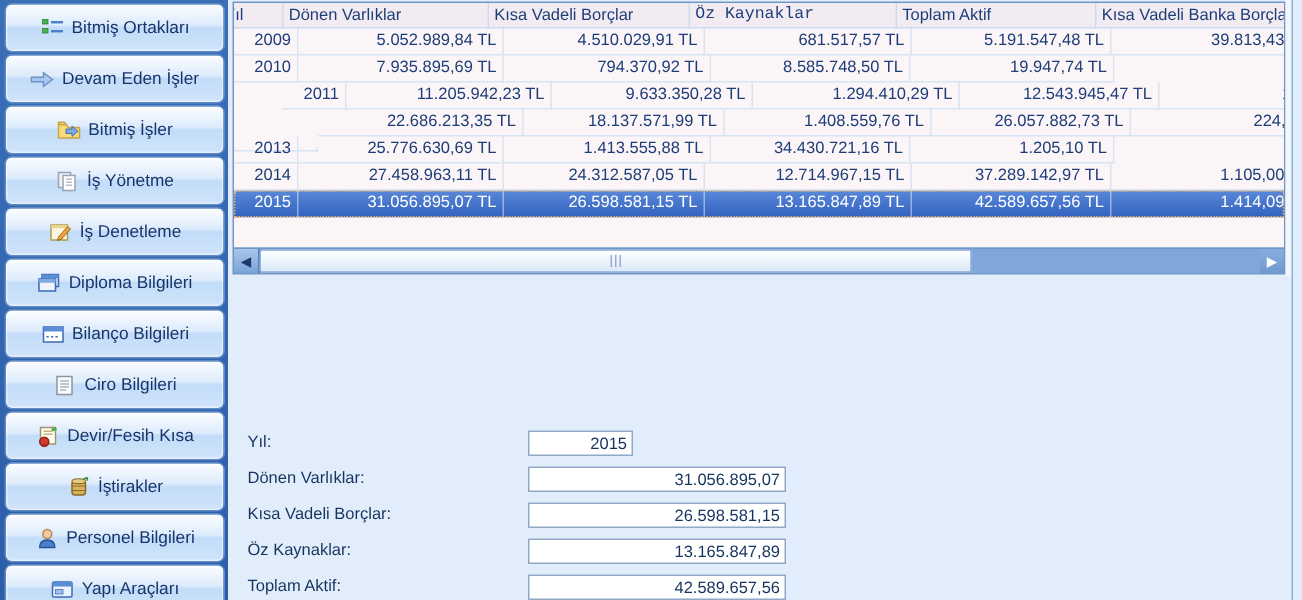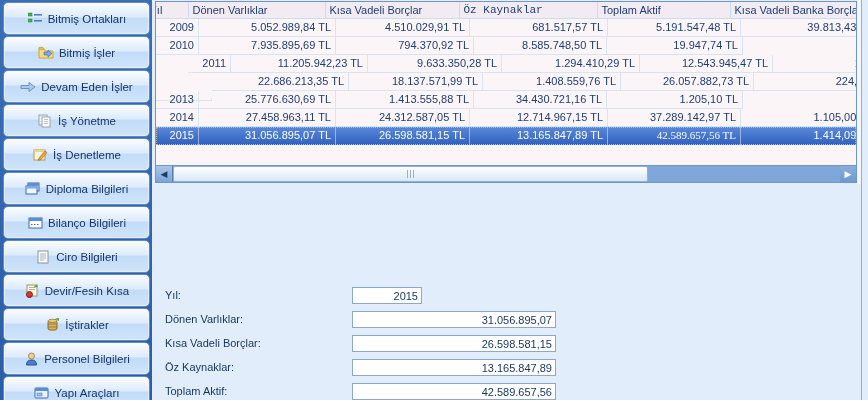--- a/index.html
+++ b/index.html
@@ -75,21 +75,21 @@
   }
 
   
   .grid-gap { position:absolute; left:857px; top:0; width:4px; height:184px; background:#f2f7fd; }
   .panel-border { position:absolute; left:861px; top:0; width:1px; height:400px; background:#8fb0d8; }
 
   
   .form-row { position:absolute; left:165px; height:17px; }
   .form-label { position:absolute; left:0; top:2px; color:#16345f; white-space:nowrap; }
   .form-input {
-    position:absolute; left:187px; top:0; height:17px; width:204px;
+    position:absolute; left:187px; top:0; height:17px; width:172px;
     border:1px solid #90a8c8; background:#ffffff; color:#16345f;
     font-family:"Liberation Sans", sans-serif; font-size:11px;
     text-align:right; padding:0 3px;
   }
   .form-input.short { width:70px; }
 </style>
 </head>
 <body>
 
 <div class="app">
@@ -101,35 +101,35 @@
             <rect x="0" y="1" width="4" height="3" fill="#4caf50" stroke="#2e7d32" stroke-width=".5"></rect>
             <rect x="6" y="2" width="8" height="1.6" fill="#4a7fd0"></rect>
             <rect x="0" y="7" width="4" height="3" fill="#4caf50" stroke="#2e7d32" stroke-width=".5"></rect>
             <rect x="6" y="8" width="8" height="1.6" fill="#4a7fd0"></rect>
           </svg>
         </span>
         <span>Bitmiş Ortakları</span>
       </div>
       <div class="nav-btn">
         <span class="ico">
+          <svg width="16" height="12">
+            <path d="M1 4.5 h8 V1.5 l6 4.5 -6 4.5 V7.5 H1 z" fill="#a9c9f0" stroke="#6b93c4"></path>
+          </svg>
+        </span>
+        <span>Devam Eden İşler</span>
+      </div>
+      <div class="nav-btn">
+        <span class="ico">
           <svg width="16" height="13">
             <path d="M1 3 h5 l1.5 2 H15 v7 H1 z" fill="#f7dd7a" stroke="#c9a24a"></path>
             <path d="M1 3 v-1.5 h4 l1 1.5 z" fill="#f7dd7a" stroke="#c9a24a"></path>
             <path d="M6 6 h4 v-2 l4 3.5 -4 3.5 v-2 H6 z" fill="#7fa9e0" stroke="#3e68a8" stroke-width=".6"></path>
           </svg>
         </span>
         <span>Bitmiş İşler</span>
-      </div>
-      <div class="nav-btn">
-        <span class="ico">
-          <svg width="16" height="12">
-            <path d="M1 4.5 h8 V1.5 l6 4.5 -6 4.5 V7.5 H1 z" fill="#a9c9f0" stroke="#6b93c4"></path>
-          </svg>
-        </span>
-        <span>Devam Eden İşler</span>
       </div>
       <div class="nav-btn">
         <span class="ico">
           <svg width="14" height="14">
             <rect x="1" y="1" width="8" height="10" fill="#eef1f5" stroke="#9aa4b0"></rect>
             <rect x="4" y="3" width="8" height="10" fill="#ffffff" stroke="#9aa4b0"></rect>
             <rect x="6" y="5" width="4" height="1" fill="#b6bec8"></rect>
             <rect x="6" y="7" width="4" height="1" fill="#b6bec8"></rect>
             <rect x="6" y="9" width="4" height="1" fill="#b6bec8"></rect>
           </svg>
@@ -279,21 +279,21 @@
           <div class="g-cell" style="width: 134px;">24.312.587,05 TL</div>
           <div class="g-cell" style="width: 138px;">12.714.967,15 TL</div>
           <div class="g-cell" style="width: 133px;">37.289.142,97 TL</div>
           <div class="g-cell" style="width: 136px;">1.105,00 TL</div>
         </div>
         <div class="g-row selected">
           <div class="g-cell" style="width: 43px;">2015</div>
           <div class="g-cell" style="width: 137px;">31.056.895,07 TL</div>
           <div class="g-cell" style="width: 134px;">26.598.581,15 TL</div>
           <div class="g-cell" style="width: 138px;">13.165.847,89 TL</div>
-          <div class="g-cell" style="width: 133px; font-family: Liberation Serif, serif;">42.589.657,56 TL</div>
+          <div class="g-cell" style="width: 133px;">42.589.657,56 TL</div>
           <div class="g-cell" style="width: 136px;">1.414,09 TL</div>
         </div>
       </div>
     <div class="g-filler"></div>
     <div class="hscroll">
       <div class="hs-btn-left">◀</div>
       <div class="hs-thumb">
           <span class="hs-grip"></span>
         </div>
       <div class="hs-track"></div>

